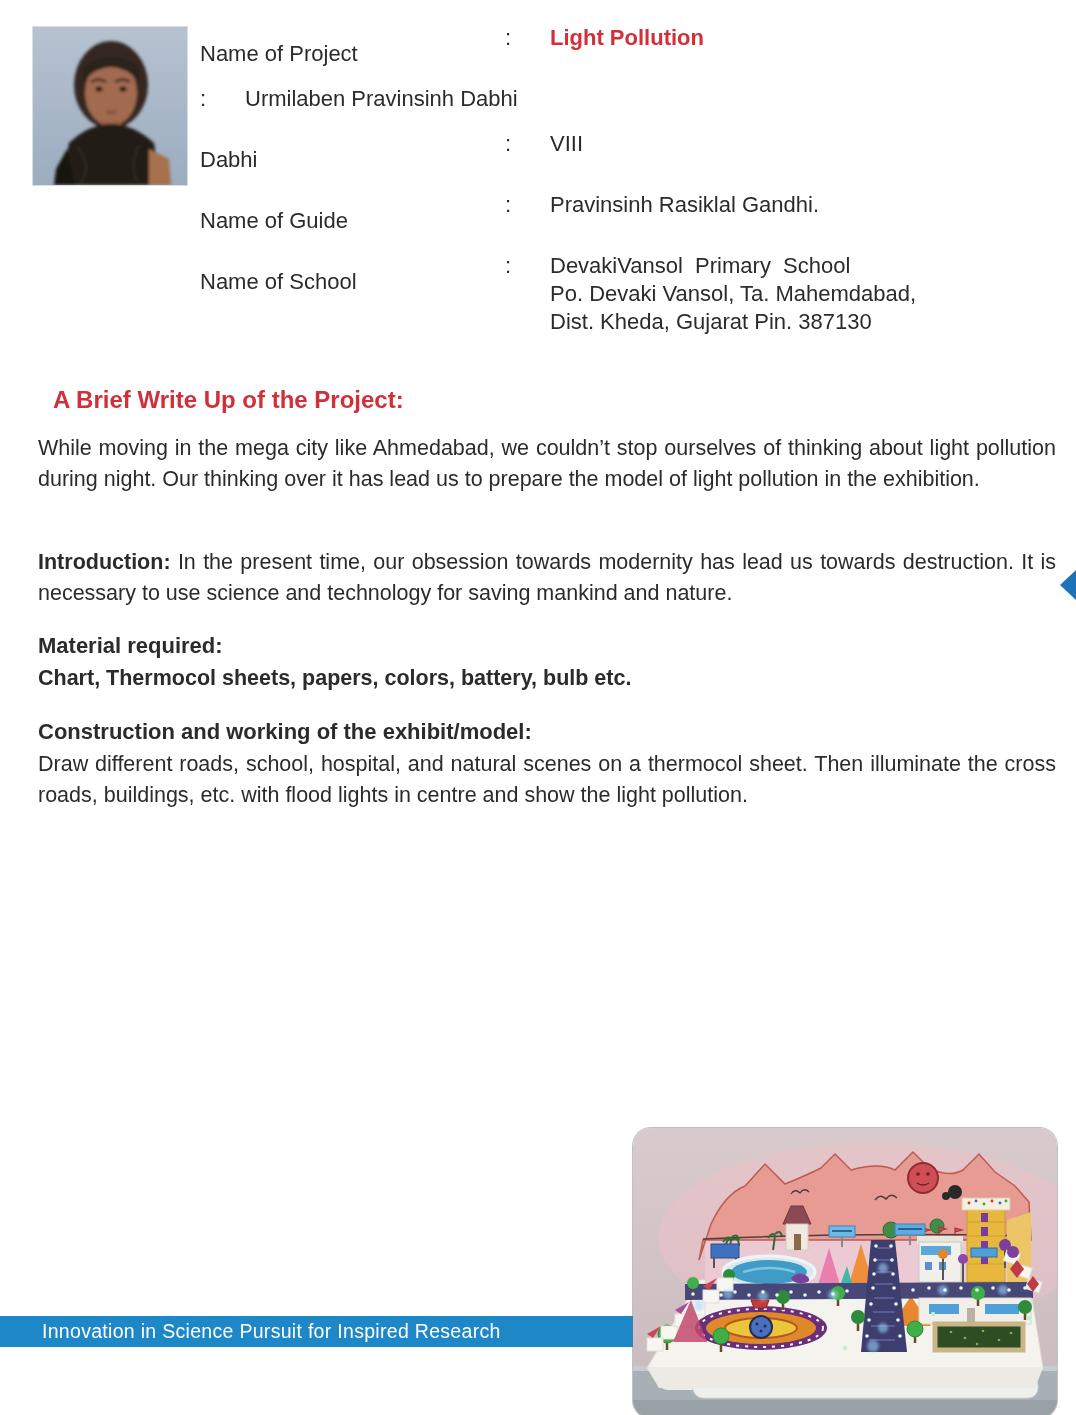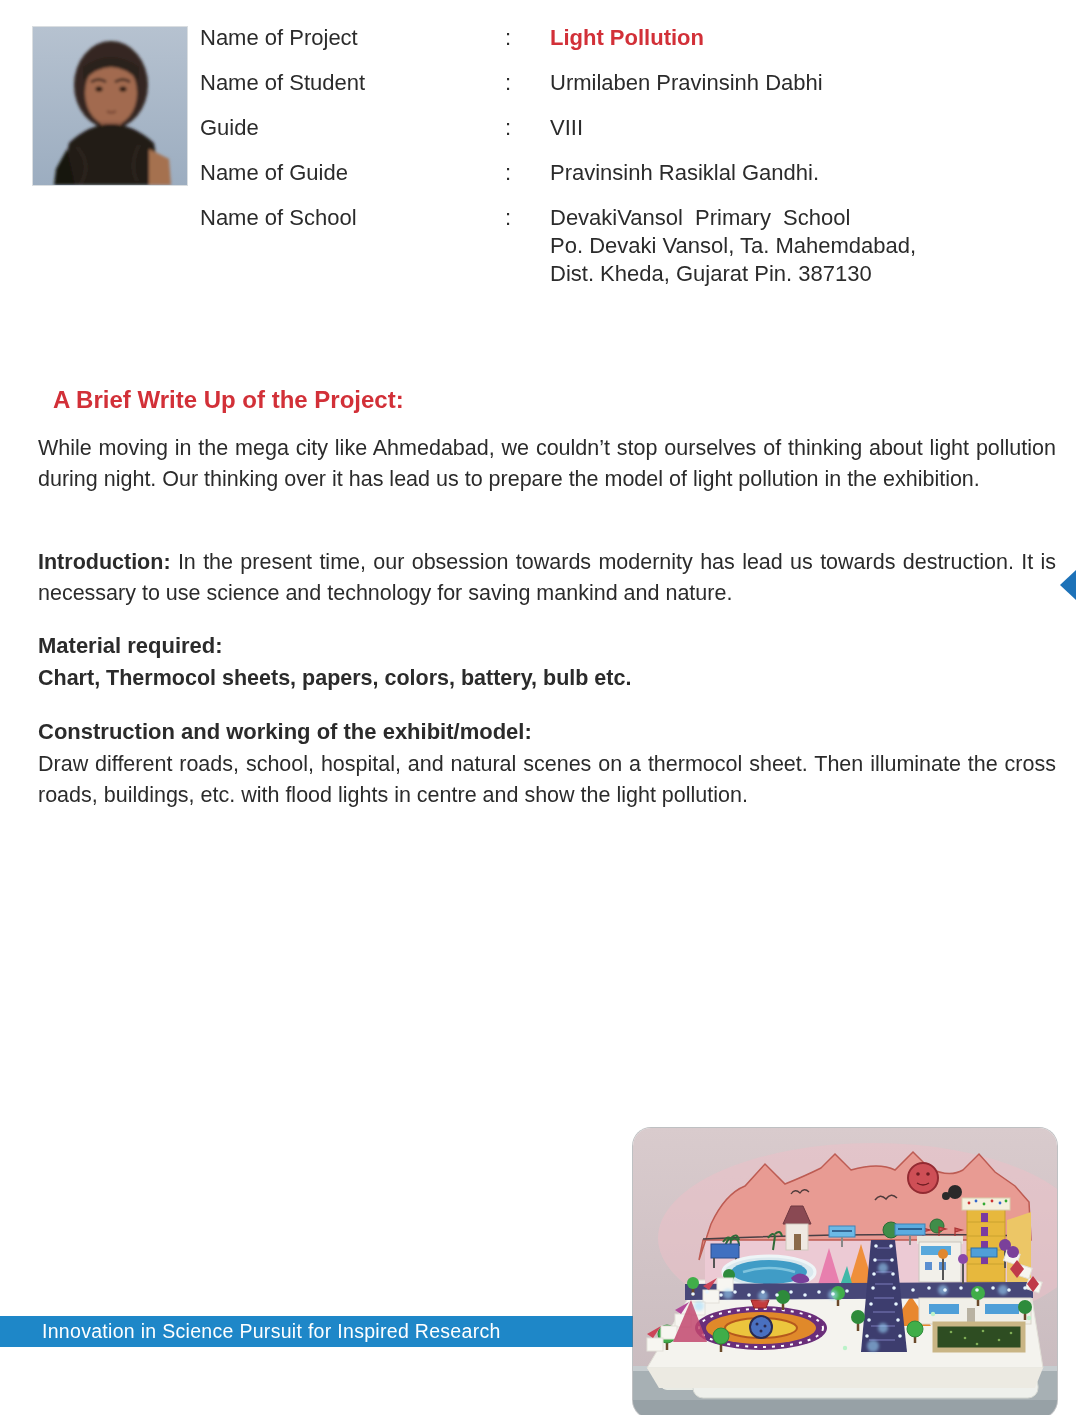--- a/index.html
+++ b/index.html
@@ -6,21 +6,21 @@
   .page{
     position:relative;width:1076px;height:1415px;background:#fff;overflow:hidden;
     font-family:"Liberation Sans",sans-serif;color:var(--ink,#2b2b2b);
   }
   
   .portrait{position:absolute;left:33px;top:27px;width:154px;height:158px;box-shadow:0 0 0 1px rgba(150,160,170,.35);}
   .portrait svg{display:block;}
   
   .info-table{position:absolute;left:200px;top:24px;width:856px;}
   .info-row{display:flex;align-items:flex-start;font-size:22px;line-height:28px;margin-bottom:17px;}
-  .info-label{width:305px;flex:none;}
+  .info-label{width:305px;flex:none;margin-top:16px;}
   .info-sep{width:45px;flex:none;}
   .info-value{flex:1;white-space:pre-wrap;}
   .info-value.highlight{color:var(--red,#d23038);font-weight:bold;}
   
   .red-heading{position:absolute;left:38px;top:371px;margin:15px;font-size:24px;font-weight:bold;color:var(--red,#d23038);}
   .body-par{position:absolute;left:38px;width:1018px;margin:0;font-size:21.5px;line-height:30.5px;text-align:justify;}
   .sec-heading{position:absolute;left:38px;margin:0;font-size:22px;font-weight:bold;}
   #p-open{top:433px;}
   #p-introduction{top:547px;}
   #h-material{top:633px;}
@@ -77,26 +77,25 @@
     </svg>
   </div>
 
   <div class="info-table" id="info-table">
       <div class="info-row">
         <span class="info-label">Name of Project</span>
         <span class="info-sep">:</span>
         <div class="info-value highlight"><div>Light Pollution</div></div>
       </div>
       <div class="info-row">
-        <span class="info-label">Name of Student</span>
         <span class="info-sep">:</span>
         <div class="info-value"><div>Urmilaben Pravinsinh Dabhi</div></div>
       </div>
       <div class="info-row">
-        <span class="info-label">Guide</span>
+        <span class="info-label">Dabhi</span>
         <span class="info-sep">:</span>
         <div class="info-value"><div>VIII</div></div>
       </div>
       <div class="info-row">
         <span class="info-label">Name of Guide</span>
         <span class="info-sep">:</span>
         <div class="info-value"><div>Pravinsinh Rasiklal Gandhi.</div></div>
       </div>
       <div class="info-row">
         <span class="info-label">Name of School</span>

